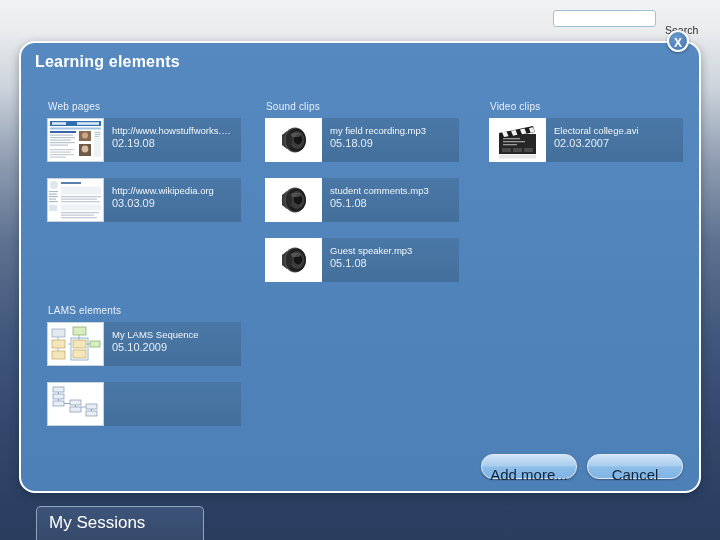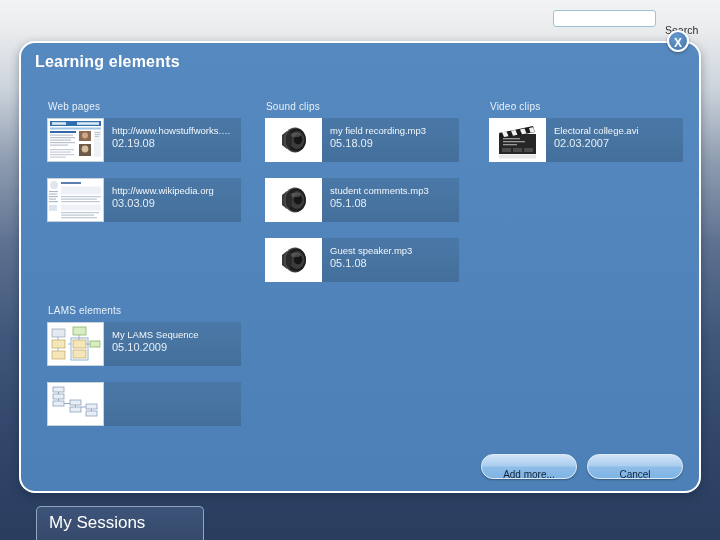--- a/index.html
+++ b/index.html
@@ -172,21 +172,21 @@
     display: flex;
     gap: 10px;
   }
   .btn {
     width: 96px;
     height: 25px;
     border-radius: 12px;
     border: 1px solid #dfeaf6;
     background: linear-gradient(to bottom, #cfe3f7 0%, #a9cdee 48%, #8ebde8 52%, #7fb4e4 100%);
     color: #10243a;
-    font-size: 10px;
+    font-size: 15px;
     font-family: "Liberation Sans", sans-serif;
     text-align: center;
     line-height: 23px;
     cursor: pointer;
     box-shadow: 0 1px 2px rgba(0,0,0,0.3);
     padding: 8px;
     box-sizing: border-box;
   }
 
   

